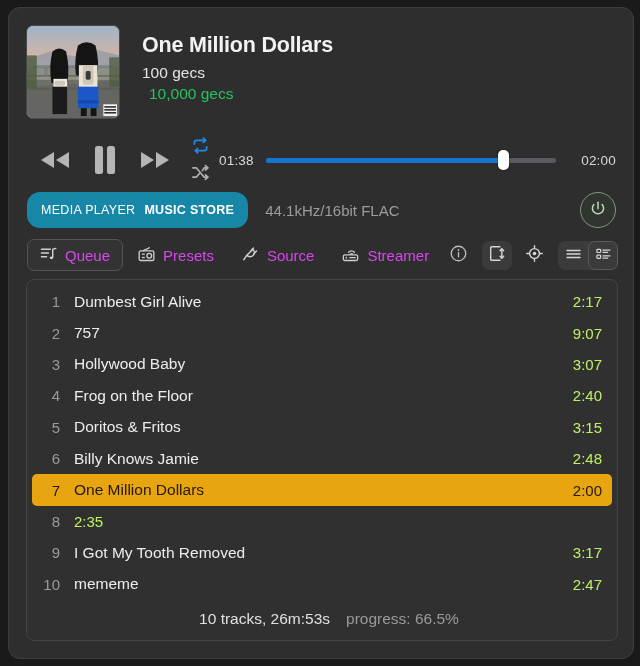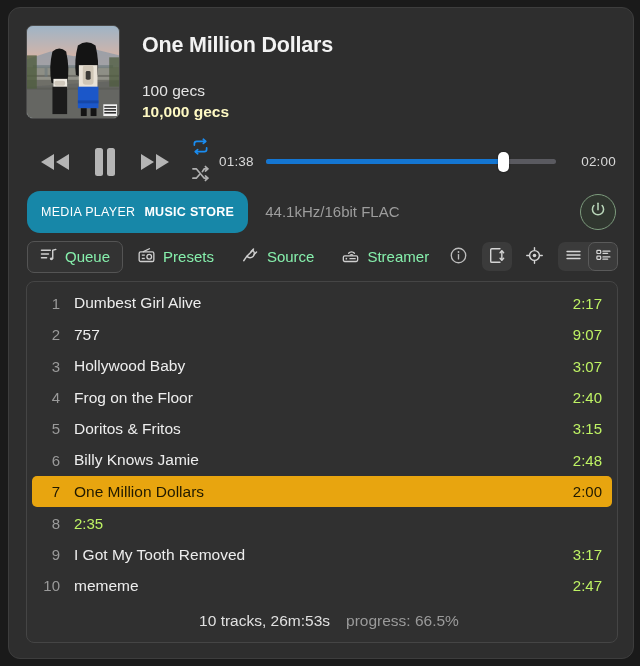--- a/index.html
+++ b/index.html
@@ -31,24 +31,24 @@
     background: #7d8c96;
   }
   #albumart svg { display: block; width: 100%; height: 100%; }
   #meta { padding-left: 22px; padding-top: 8px; min-width: 0; }
   #track-title {
     font-size: 21.5px; font-weight: bold; color: #f2f2f2;
     letter-spacing: -0.2px; line-height: 1.15;
     white-space: nowrap;
   }
   #track-artist {
-    font-size: 15.5px; color: #e4e4e4; margin-top: 24px; font-weight: 500;
+    font-size: 15.5px; color: #e4e4e4; margin-top: 6px; font-weight: 500;
   }
   #track-album {
-    font-size: 15.5px; color: #fef9c3; margin-top: 3px; font-weight: 700;
+    font-size: 15.5px; color: #22c55e; margin-top: 3px; font-weight: 400; margin-left: 7px;
   }
 
   
   #transport {
     display: flex; align-items: center;
     margin-top: 17px; padding: 0 17px 0 22px;
     height: 48px;
   }
   .tbtn {
     background: none; border: none; cursor: pointer;
@@ -90,21 +90,21 @@
   }
 
   
   #badgerow {
     display: flex; align-items: center;
     padding: 8px 17px 0 18px; height: 44px;
   }
   #pill {
     display: flex; align-items: center; gap: 9px;
     background: #1787a8; color: #fff;
-    border-radius: 13px; height: 42px; padding: 0 14px;
+    border-radius: 13px; height: 36px; padding: 0 14px;
     font-size: 12.5px; letter-spacing: 0.3px;
   }
   #pill-media { font-weight: 500; }
   #pill-store { font-weight: bold; }
   #format {
     margin-left: 17px; font-size: 15px; color: #9d9d9d;
   }
   #power {
     margin-left: auto;
     width: 36px; height: 36px; border-radius: 50%;
@@ -115,21 +115,21 @@
 
   
   #tabrow {
     display: flex; align-items: center;
     padding: 8px 15px 0 18px; height: 46px; gap: 2px;
   }
   .tab {
     display: flex; align-items: center; gap: 8px;
     height: 32px; padding: 0 12px; border-radius: 7px;
     background: none; border: 1px solid transparent; cursor: pointer;
-    color: #86efac; font-size: 15px; white-space: nowrap;
+    color: #d946ef; font-size: 15px; white-space: nowrap;
   }
   .tab.active { border-color: #545454; background: #333333; }
   .iconbtn {
     width: 28px; height: 28px; border-radius: 6px;
     background: none; border: none; cursor: pointer;
     display: flex; align-items: center; justify-content: center;
   }
   #spacer { flex: 1; }
   #btn-resize {
     width: 30px; height: 29px; border-radius: 7px;

